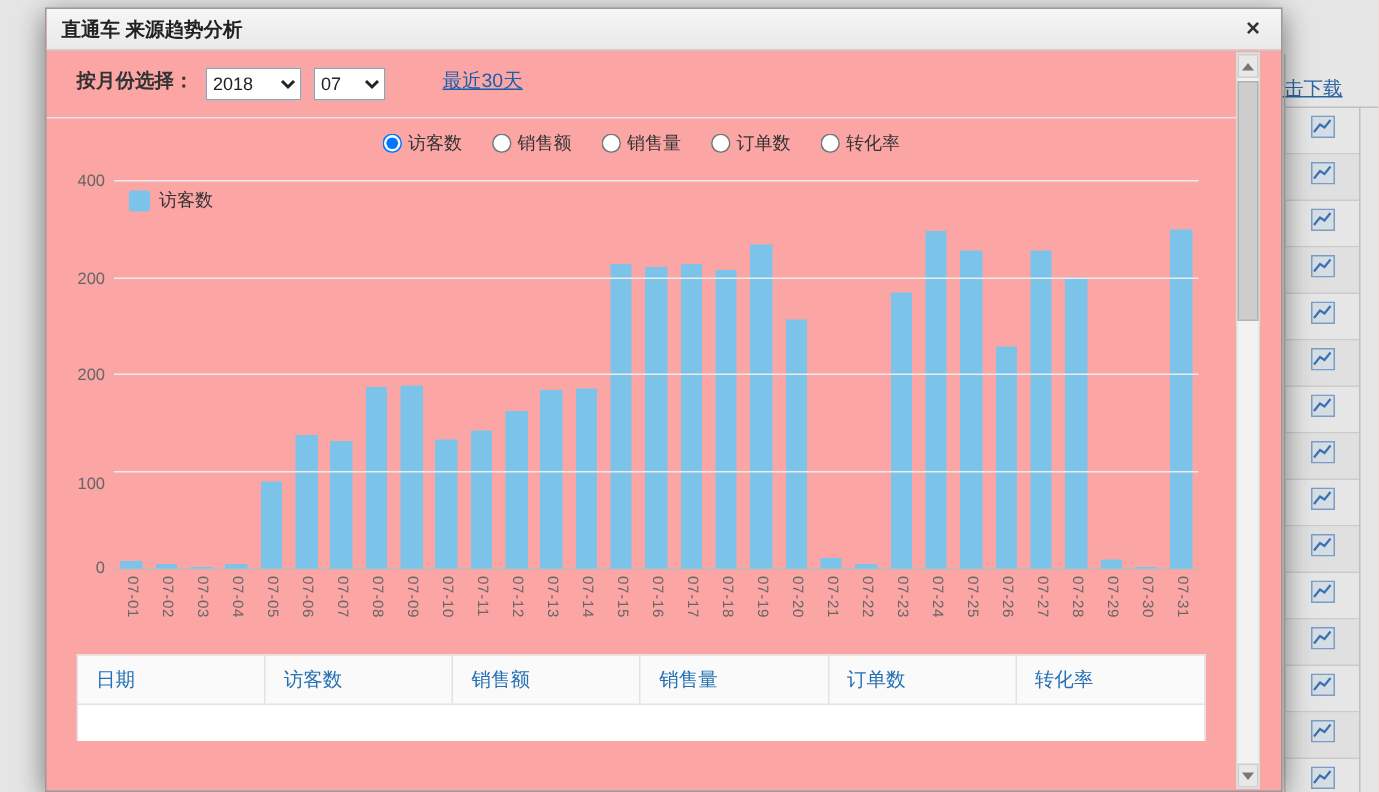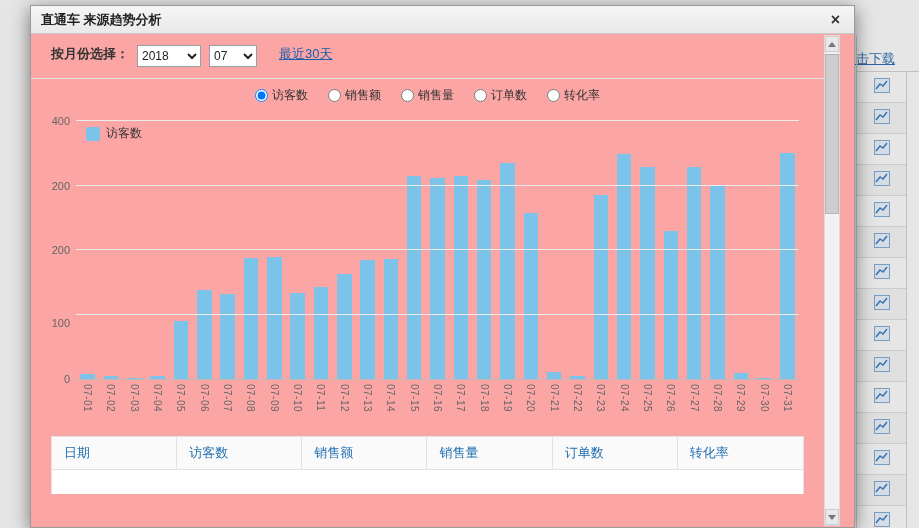--- a/index.html
+++ b/index.html
@@ -24,21 +24,21 @@
   .modal-title{font-size:13px;font-weight:bold;color:#222}
   .modal-close{font-size:16px;font-weight:bold;color:#333;cursor:pointer;line-height:1;padding:2px 4px}
   .modal-body{position:relative;height:494px;padding-right:30px}
 
   
   .filter-row{display:flex;align-items:flex-start;gap:8px;padding:11px 20px;border-bottom:1px solid #e4e4e4}
   .filter-label{font-size:13px;font-weight:bold;color:#333}
   .filter-row select{height:22px;font-size:12px;border:1px solid #9a9fa8;background:#fff;color:#222}
   .sel-year{width:64px}
   .sel-month{width:48px}
-  .last30{font-size:13px;color:#1a5eab;text-decoration:underline;cursor:pointer;margin-left:14px}
+  .last30{font-size:13px;color:#1a5eab;text-decoration:underline;cursor:pointer;margin-left:30px}
 
   
   .section-row{display:flex;align-items:center;padding:10px 20px 4px 20px}
   .bullet{width:14px;height:14px;border:4px solid #f39800;border-radius:50%;background:#fff;flex:0 0 auto}
   .section-title{font-size:14px;font-weight:bold;color:#333;margin-left:8px}
   .dl-link{margin-left:auto;font-size:12px;color:#1a5eab;text-decoration:underline;cursor:pointer}
 
   
   .radio-row{display:flex;justify-content:center;gap:20px;padding:8px 0 4px 0;font-size:12px;color:#333}
   .radio-row label{display:flex;align-items:center;gap:4px;cursor:pointer}

